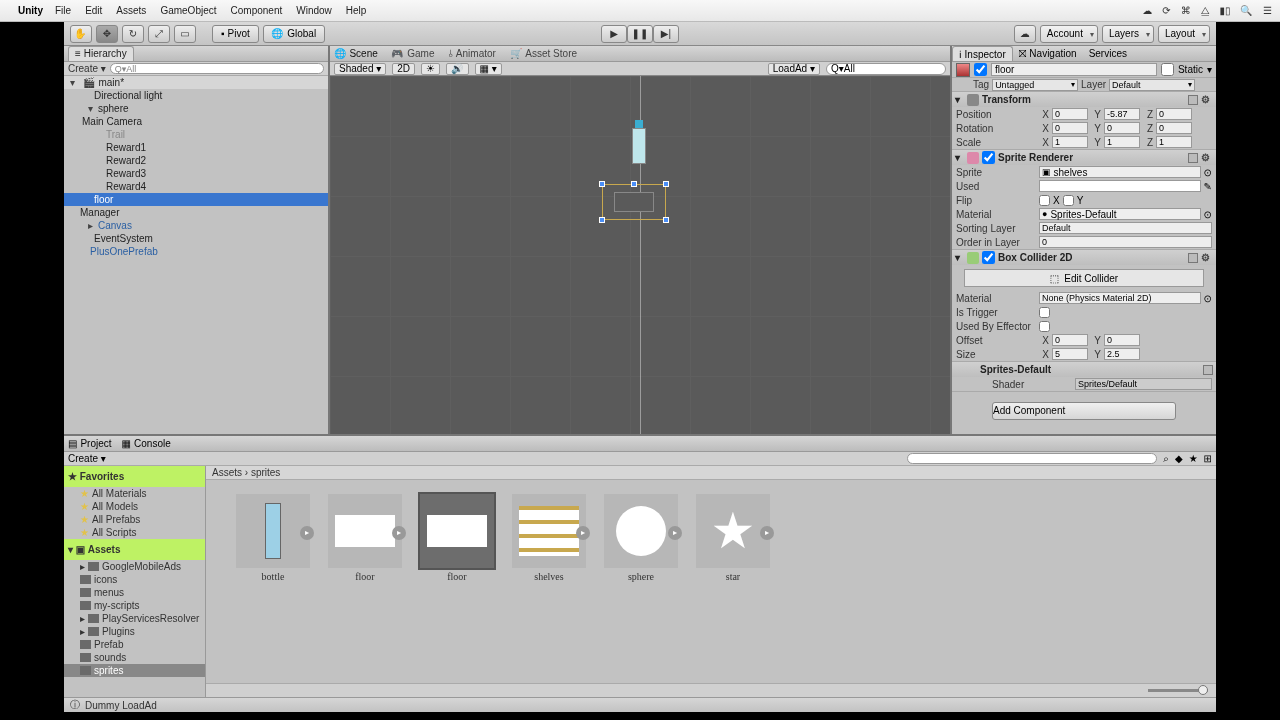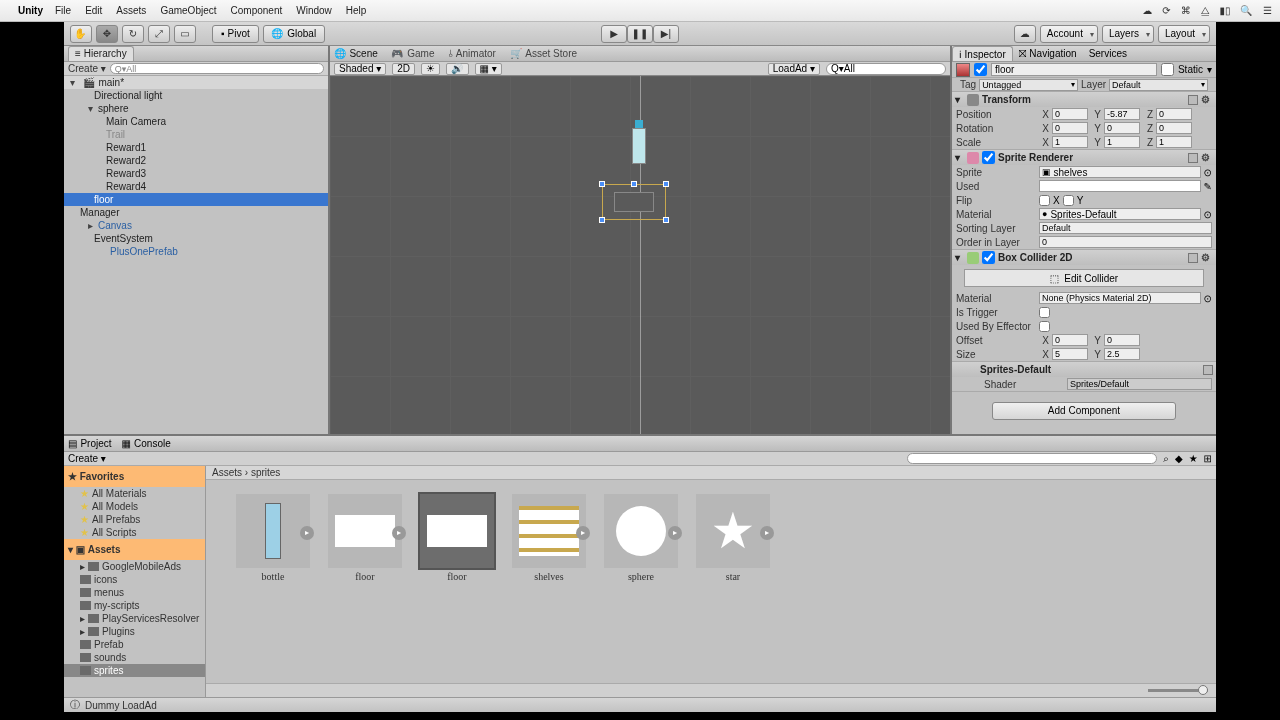--- a/index.html
+++ b/index.html
@@ -52,47 +52,47 @@
 .selrect .outer { position:absolute; inset:0; border:1px solid #c8a84e; }
 .selrect .inner { position:absolute; left:12px; top:8px; right:12px; bottom:8px; background:#5a5a5a; border:1px solid #888; }
 .selrect .h { width:6px; height:6px; background:#4b8ff7; border:1px solid #fff; position:absolute; }
 .inspector { width: 266px; background:#c2c2c2; display:flex; flex-direction:column; border-left:2px solid #777; font-size:10px; }
 .insphdr { height:16px; background:linear-gradient(#d6d6d6,#bcbcbc); display:flex; align-items:center; border-bottom:1px solid #999; }
 .insphdr .tab { padding:0 6px; font-size:10px; display:flex; align-items:center; gap:3px; }
 .insphdr .tab.active { background:#dedede; border:1px solid #999; border-bottom:none; border-radius:3px 3px 0 0; height:15px; }
 .objhdr { height:16px; display:flex; align-items:center; padding:0 4px; gap:4px; background:#c2c2c2; border-bottom:1px solid #aaa; }
 .objhdr .cube { width:14px; height:14px; background:linear-gradient(#e88,#a33); border:1px solid #666; }
 .objhdr input[type=text] { flex:1; height:13px; background:#eee; border:1px solid #999; padding:0 3px; font-size:10px; }
-.tagrow { height:14px; display:flex; align-items:center; padding:0 8px; gap:3px; border-bottom:1px solid #aaa; }
+.tagrow { height:14px; display:flex; align-items:center; padding:0 21px; gap:3px; border-bottom:1px solid #aaa; }
 .tagrow .lbl { color:#333; }
 .tagrow .sel { height:12px; background:#e6e6e6; border:1px solid #999; flex:1; font-size:9px; padding:0 2px; display:flex; align-items:center; position:relative; }
 .tagrow .sel::after { content:"▾"; position:absolute; right:2px; font-size:8px; }
 .comp { border-bottom:1px solid #aaa; }
 .comphdr { height:15px; background:linear-gradient(#d0d0d0,#bebebe); display:flex; align-items:center; padding:0 3px; gap:3px; font-weight:bold; color:#222; }
 .comphdr .fold { width:9px; }
 .comphdr .ic { width:12px; height:12px; background:#888; border-radius:2px; }
 .comphdr .spacer { flex:1; }
 .comphdr .gear::before { content:"⚙"; font-size:10px; color:#444; margin-right:3px; }
 .comphdr .book { width:10px; height:10px; background:#bbb; border:1px solid #777; }
 .proprow { height:14px; display:flex; align-items:center; padding:0 4px; gap:3px; }
 .proprow .plbl { width:80px; color:#333; }
 .proprow .ax { width:10px; text-align:right; color:#333; }
 .proprow .num { width:36px; height:12px; background:#eee; border:1px solid #999; font-size:9px; padding:0 2px; }
 .proprow .fld { flex:1; height:12px; background:#eee; border:1px solid #999; font-size:9px; padding:0 2px; display:flex; align-items:center; gap:3px; }
 .proprow input[type=checkbox]{ width:11px; height:11px; }
 .editcol { margin:4px 12px; display:flex; align-items:center; justify-content:center; height:18px; border:1px solid #999; background:#e6e6e6; gap:5px; }
-.addcomp { margin:10px 40px; height:18px; background:linear-gradient(#f0f0f0,#d6d6d6); border:1px solid #888; border-radius:3px; text-align:center; line-height:16px; }
+.addcomp { margin:10px 40px; height:18px; background:linear-gradient(#f0f0f0,#d6d6d6); border:1px solid #888; border-radius:3px; text-align:left; line-height:16px; }
 .lower { flex:1; display:flex; flex-direction:column; }
 .lower .tabs { height:16px; background:linear-gradient(#d6d6d6,#bcbcbc); display:flex; align-items:center; padding:0 4px; gap:10px; border-bottom:1px solid #999; }
 .lower .tabs .t { display:flex; align-items:center; gap:3px; font-size:10px; }
 .lower .sub { height:14px; background:#d0d0d0; display:flex; align-items:center; padding:0 4px; gap:6px; border-bottom:1px solid #aaa; }
 .lower .sub .search { width:250px; height:11px; background:#fff; border:1px solid #999; border-radius:6px; margin-left:auto; }
 .lower .body { flex:1; display:flex; }
 .projtree { width:142px; background:#c2c2c2; border-right:1px solid #999; overflow:hidden; }
-.projtree .sect { background:#fdba74; font-weight:bold; padding:5px 4px; color:#333; }
+.projtree .sect { background:#bef264; font-weight:bold; padding:5px 4px; color:#333; }
 .projtree .row { height:13px; line-height:13px; padding-left:16px; color:#333; display:flex; align-items:center; gap:3px; }
 .projtree .row.sel { background:#888; color:#fff; }
 .projtree .row .fi { width:11px; height:9px; background:#6a6a6a; display:inline-block; }
 .projtree .row .star { color:#e2c24a; font-size:10px; }
 .assetgrid { flex:1; background:#c2c2c2; display:flex; flex-direction:column; }
 .breadcrumb { height:14px; background:#d6d6d6; border-bottom:1px solid #aaa; padding:0 6px; line-height:14px; color:#333; }
 .thumbs { flex:1; display:flex; gap:18px; padding:14px 30px; align-items:flex-start; }
 .thumb { width:74px; text-align:center; color:#333; }
 .thumb .pic { width:74px; height:74px; background:#b7b7b7; display:flex; align-items:center; justify-content:center; position:relative; }
 .thumb .play { position:absolute; right:-4px; top:32px; width:14px; height:14px; border-radius:50%; background:#999; color:#fff; font-size:8px; line-height:14px; }
@@ -161,31 +161,31 @@
             </div>
           </div>
         <div class="subbar">
           <span class="create"><span>Create</span> ▾</span>
           <div class="search">Q▾All</div>
         </div>
         <div class="tree">
           <div class="treerow scene"><span class="foldout">▾</span>🎬 <span>main*</span></div>
           <div class="treerow" style="padding-left:30px">Directional light</div>
           <div class="treerow" style="padding-left:24px"><span class="foldout">▾</span><span>sphere</span></div>
-          <div class="treerow" style="padding-left:42px">Main Camera</div>
+          <div class="treerow" style="padding-left:18px">Main Camera</div>
           <div class="treerow dim" style="padding-left:42px">Trail</div>
           <div class="treerow" style="padding-left:42px">Reward1</div>
           <div class="treerow" style="padding-left:42px">Reward2</div>
           <div class="treerow" style="padding-left:42px">Reward3</div>
           <div class="treerow" style="padding-left:42px">Reward4</div>
           <div class="treerow sel" style="padding-left:30px">floor</div>
           <div class="treerow" style="padding-left:16px">Manager</div>
           <div class="treerow prefab" style="padding-left:24px"><span class="foldout">▸</span><span>Canvas</span></div>
           <div class="treerow" style="padding-left:30px">EventSystem</div>
-          <div class="treerow prefab" style="padding-left:46px">PlusOnePrefab</div>
+          <div class="treerow prefab" style="padding-left:26px">PlusOnePrefab</div>
         </div>
       </div>
 
       <div class="sceneview">
         <div class="scenetabs">
           <div class="t active">
               <span>🌐</span>
               <span>Scene</span>
             </div>
           <div class="t">
@@ -379,21 +379,21 @@
               <input class="num" value="2.5" style="">
             </div>
         </div>
 
         <div class="comp">
           <div class="comphdr" style="padding-left:28px">
               <span>Sprites-Default</span>
               <span class="spacer"></span>
               <span class="book"></span>
             </div>
-          <div class="proprow" style="padding-left:32px">
+          <div class="proprow" style="padding-left:40px">
               <span class="plbl">Shader</span>
               <div class="fld" style="background:#ccc">Sprites/Default</div>
             </div>
         </div>
 
         <div class="addcomp">Add Component</div>
       </div>
     </div>
 
     <div class="lower">

